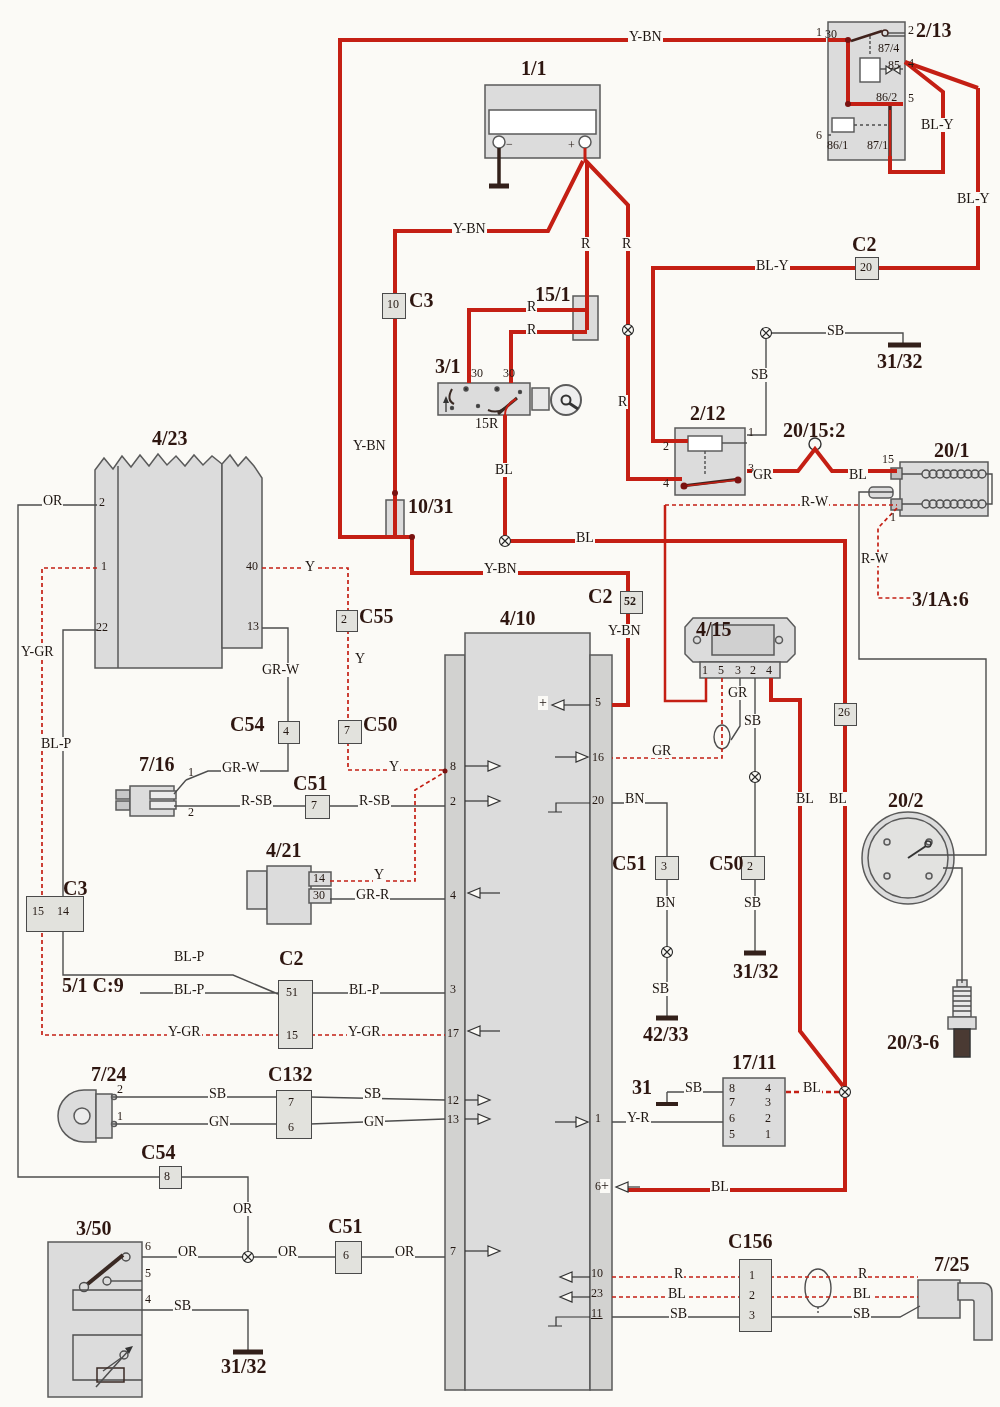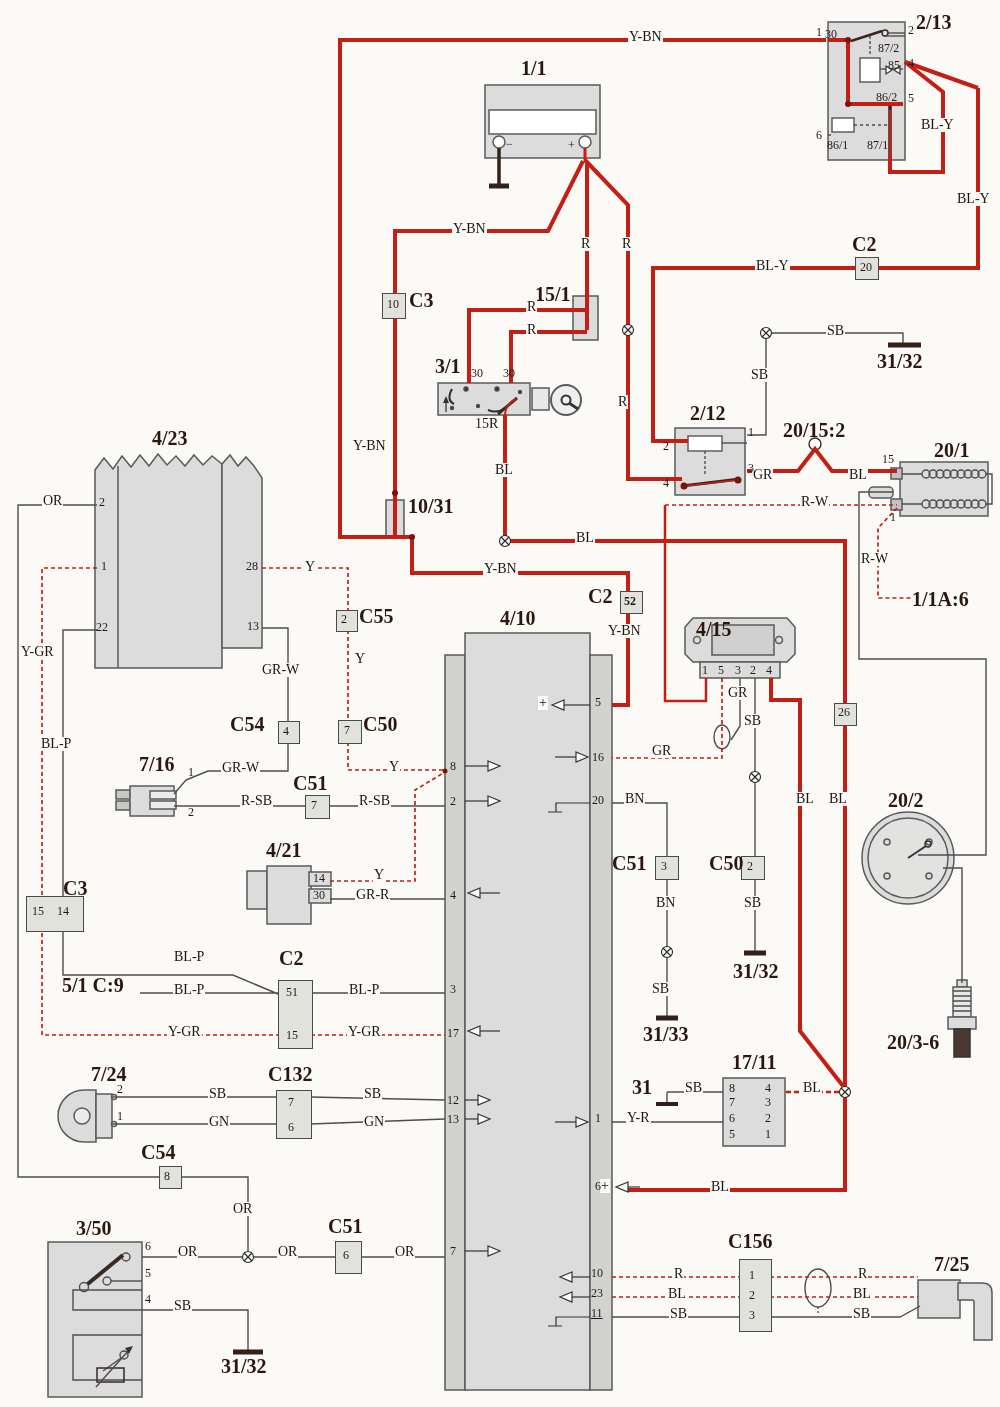--- a/index.html
+++ b/index.html
@@ -346,49 +346,49 @@
     <div class="pinbox" style="left: 305px; top: 795px; width: 23px; height: 22px;"></div>
     <div class="pinbox" style="left: 834px; top: 703px; width: 21px; height: 21px;"></div>
     <div class="pinbox" style="left: 655px; top: 856px; width: 22px; height: 22px;"></div>
     <div class="pinbox" style="left: 741px; top: 856px; width: 22px; height: 22px;"></div>
     <div class="pinbox" style="left: 159px; top: 1166px; width: 21px; height: 21px;"></div>
     <div class="pinbox" style="left: 335px; top: 1241px; width: 25px; height: 31px;"></div>
     <div class="pinbox" style="left: 278px; top: 980px; width: 33px; height: 67px;"></div>
     <div class="pinbox" style="left: 276px; top: 1090px; width: 34px; height: 47px;"></div>
     <div class="pinbox" style="left: 739px; top: 1259px; width: 31px; height: 71px;"></div>
     <div class="pinbox" style="left: 26px; top: 896px; width: 56px; height: 34px;"></div>
-    <span class="lc" style="left: 916px; top: 12px;">2/13</span>
+    <span class="lc" style="left: 916px; top: 20px;">2/13</span>
     <span class="lc" style="left: 521px; top: 58px;">1/1</span>
     <span class="lc" style="left: 852px; top: 234px;">C2</span>
     <span class="lc" style="left: 535px; top: 284px;">15/1</span>
     <span class="lc" style="left: 409px; top: 290px;">C3</span>
     <span class="lc" style="left: 435px; top: 356px;">3/1</span>
     <span class="lc" style="left: 690px; top: 403px;">2/12</span>
     <span class="lc" style="left: 783px; top: 420px;">20/15:2</span>
     <span class="lc" style="left: 934px; top: 440px;">20/1</span>
     <span class="lc" style="left: 408px; top: 496px;">10/31</span>
     <span class="lc" style="left: 152px; top: 428px;">4/23</span>
     <span class="lc" style="left: 359px; top: 606px;">C55</span>
     <span class="lc" style="left: 588px; top: 586px;">C2</span>
-    <span class="lc" style="left: 912px; top: 589px;">1/1A:6</span>
+    <span class="lc" style="left: 912px; top: 589px;">3/1A:6</span>
     <span class="lc" style="left: 500px; top: 608px;">4/10</span>
     <span class="lc" style="left: 696px; top: 619px;">4/15</span>
     <span class="lc" style="left: 230px; top: 714px;">C54</span>
     <span class="lc" style="left: 363px; top: 714px;">C50</span>
     <span class="lc" style="left: 139px; top: 754px;">7/16</span>
     <span class="lc" style="left: 293px; top: 773px;">C51</span>
     <span class="lc" style="left: 266px; top: 840px;">4/21</span>
     <span class="lc" style="left: 63px; top: 878px;">C3</span>
     <span class="lc" style="left: 279px; top: 948px;">C2</span>
     <span class="lc" style="left: 612px; top: 853px;">C51</span>
     <span class="lc" style="left: 709px; top: 853px;">C50</span>
     <span class="lc" style="left: 62px; top: 975px;">5/1 C:9</span>
     <span class="lc" style="left: 877px; top: 351px;">31/32</span>
     <span class="lc" style="left: 733px; top: 961px;">31/32</span>
-    <span class="lc" style="left: 643px; top: 1024px;">31/33</span>
+    <span class="lc" style="left: 643px; top: 1024px;">42/33</span>
     <span class="lc" style="left: 221px; top: 1356px;">31/32</span>
     <span class="lc" style="left: 91px; top: 1064px;">7/24</span>
     <span class="lc" style="left: 268px; top: 1064px;">C132</span>
     <span class="lc" style="left: 141px; top: 1142px;">C54</span>
     <span class="lc" style="left: 76px; top: 1218px;">3/50</span>
     <span class="lc" style="left: 328px; top: 1216px;">C51</span>
     <span class="lc" style="left: 732px; top: 1052px;">17/11</span>
     <span class="lc" style="left: 632px; top: 1077px;">31</span>
     <span class="lc" style="left: 888px; top: 790px;">20/2</span>
     <span class="lc" style="left: 887px; top: 1032px;">20/3-6</span>
@@ -459,42 +459,42 @@
     <span class="lw" style="left: 857px; top: 1267px;">R</span>
     <span class="lw" style="left: 667px; top: 1287px;">BL</span>
     <span class="lw" style="left: 852px; top: 1287px;">BL</span>
     <span class="lw" style="left: 669px; top: 1307px;">SB</span>
     <span class="lw" style="left: 852px; top: 1307px;">SB</span>
     <span class="lw" style="left: 538px; top: 696px;">+</span>
     <span class="lw" style="left: 600px; top: 1179px;">+</span>
     <span class="lp" style="left: 816px; top: 26px;">1</span>
     <span class="lp" style="left: 825px; top: 28px;">30</span>
     <span class="lp" style="left: 908px; top: 24px;">2</span>
-    <span class="lp" style="left: 878px; top: 42px;">87/2</span>
+    <span class="lp" style="left: 878px; top: 42px;">87/4</span>
     <span class="lp" style="left: 908px; top: 57px;">4</span>
     <span class="lp" style="left: 888px; top: 59px;">85</span>
     <span class="lp" style="left: 908px; top: 92px;">5</span>
     <span class="lp" style="left: 876px; top: 91px;">86/2</span>
     <span class="lp" style="left: 816px; top: 129px;">6</span>
     <span class="lp" style="left: 827px; top: 139px;">86/1</span>
     <span class="lp" style="left: 867px; top: 139px;">87/1</span>
     <span class="lp" style="left: 506px; top: 138px;">−</span>
     <span class="lp" style="left: 568px; top: 139px;">+</span>
     <span class="lp" style="left: 471px; top: 367px;">30</span>
     <span class="lp" style="left: 503px; top: 367px;">30</span>
     <span class="lp" style="left: 748px; top: 426px;">1</span>
     <span class="lp" style="left: 663px; top: 440px;">2</span>
     <span class="lp" style="left: 748px; top: 462px;">3</span>
     <span class="lp" style="left: 663px; top: 477px;">4</span>
     <span class="lp" style="left: 882px; top: 453px;">15</span>
     <span class="lp" style="left: 890px; top: 511px;">1</span>
     <span class="lp" style="left: 99px; top: 496px;">2</span>
     <span class="lp" style="left: 101px; top: 560px;">1</span>
     <span class="lp" style="left: 96px; top: 621px;">22</span>
-    <span class="lp" style="left: 246px; top: 560px;">28</span>
+    <span class="lp" style="left: 246px; top: 560px;">40</span>
     <span class="lp" style="left: 247px; top: 620px;">13</span>
     <span class="lp" style="left: 188px; top: 766px;">1</span>
     <span class="lp" style="left: 188px; top: 806px;">2</span>
     <span class="lp" style="left: 313px; top: 872px;">14</span>
     <span class="lp" style="left: 313px; top: 889px;">30</span>
     <span class="lp" style="left: 450px; top: 760px;">8</span>
     <span class="lp" style="left: 450px; top: 795px;">2</span>
     <span class="lp" style="left: 450px; top: 889px;">4</span>
     <span class="lp" style="left: 450px; top: 983px;">3</span>
     <span class="lp" style="left: 447px; top: 1027px;">17</span>

